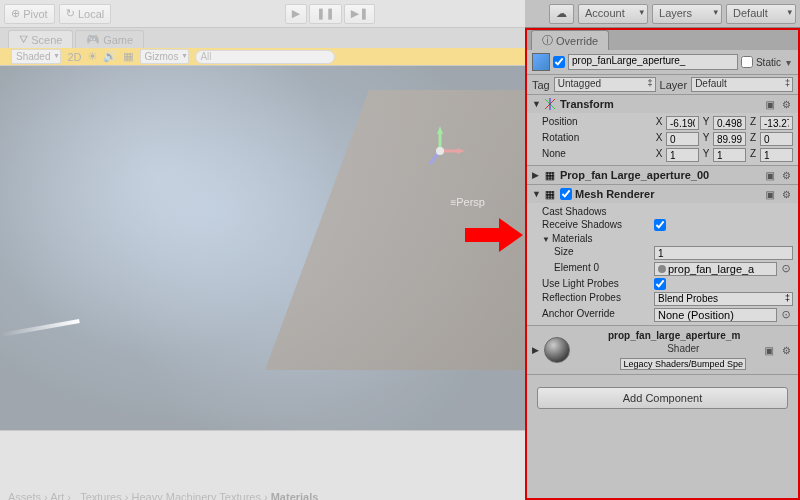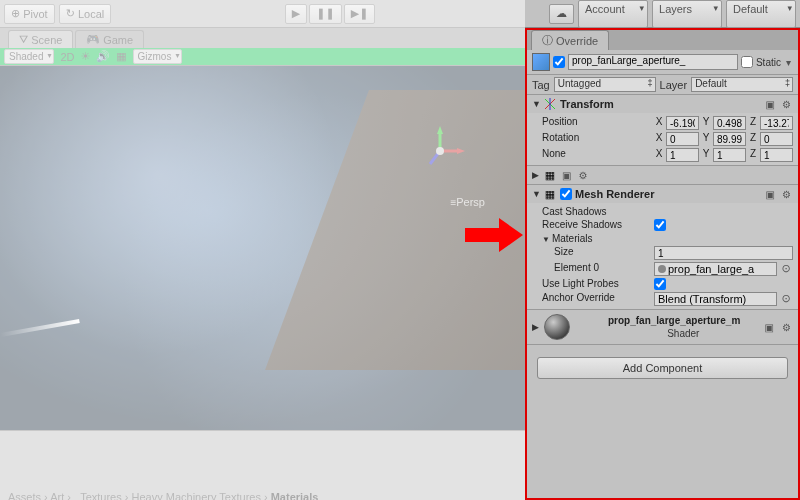--- a/index.html
+++ b/index.html
@@ -6,29 +6,29 @@
 body { width: 800px; height: 500px; background: #c2c2c2; overflow: hidden; position: relative; }
 
 
 .faded { position: absolute; top: 0; left: 0; width: 525px; height: 500px; background: rgba(255,255,255,0.55); z-index: 50; pointer-events: none; }
 
 
 .top-toolbar { height: 28px; background: #c2c2c2; border-bottom: 1px solid #888; display: flex; align-items: center; padding: 0 4px; gap: 4px; }
 .t-btn { height: 20px; padding: 2px 6px; background: linear-gradient(#e8e8e8,#d0d0d0); border: 1px solid #999; border-radius: 2px; display: inline-flex; align-items: center; gap: 3px; color: #555; }
 .spacer { flex: 1; }
 .play-group { display: flex; gap: 2px; }
-.drop { height: 28px; min-width: 70px; padding: 2px 14px 2px 6px; background: linear-gradient(#e8e8e8,#d0d0d0); border: 1px solid #999; border-radius: 2px; color: #555; position: relative; }
+.drop { height: 20px; min-width: 70px; padding: 2px 14px 2px 6px; background: linear-gradient(#e8e8e8,#d0d0d0); border: 1px solid #999; border-radius: 2px; color: #555; position: relative; }
 .drop::after { content: "▾"; position: absolute; right: 3px; top: 2px; font-size: 9px; }
 
 
 .main-row { display: flex; height: calc(100% - 28px); }
 .scene-col { width: 525px; display: flex; flex-direction: column; }
 .scene-tabs { height: 20px; display: flex; align-items: flex-end; padding-left: 8px; gap: 2px; background: #a8a8a8; }
 .tab { padding: 2px 10px; background: #c2c2c2; border: 1px solid #888; border-bottom: none; border-radius: 3px 3px 0 0; color: #555; display: flex; align-items: center; gap: 3px; }
-.scene-toolbar { height: 18px; background: #22c55e; border-bottom: 1px solid #888; display: flex; align-items: center; padding: 0 4px; gap: 6px; color: #555; }
+.scene-toolbar { height: 18px; background: #eab308; border-bottom: 1px solid #888; display: flex; align-items: center; padding: 0 11px; gap: 6px; color: #555; }
 .mini-drop { padding: 1px 10px 1px 4px; border: 1px solid #aaa; border-radius: 2px; background: #ddd; font-size: 10px; position: relative; }
 .mini-drop::after { content: "▾"; position: absolute; right: 2px; font-size: 8px; }
 .search-field { flex: 1; max-width: 140px; height: 14px; border: 1px solid #aaa; border-radius: 7px; background: #ddd; padding: 0 4px; font-size: 10px; color: #888; }
 
 .viewport { flex: 1; background: radial-gradient(ellipse at 40% 40%, #5a7a9a 0%, #2a3a4a 70%); position: relative; overflow: hidden; }
 .nebula { position: absolute; inset: 0; background: radial-gradient(circle at 30% 30%, rgba(200,220,255,0.4) 0%, transparent 40%), radial-gradient(circle at 60% 60%, rgba(150,180,220,0.3) 0%, transparent 50%); }
 .structure { position: absolute; right: 0; bottom: 60px; width: 260px; height: 280px; background: linear-gradient(135deg, #6a5a4a 0%, #3a2a1a 100%); clip-path: polygon(40% 0, 100% 0, 100% 100%, 0 100%); opacity: 0.8; }
 .streak { position: absolute; left: 0; top: 260px; width: 80px; height: 4px; background: linear-gradient(90deg, transparent, #fff); transform: rotate(-10deg); }
 .gizmo { position: absolute; right: 60px; top: 60px; width: 50px; height: 50px; }
 .persp-label { position: absolute; right: 40px; top: 130px; color: #fff; font-size: 10px; opacity: 0.7; }
@@ -123,20 +123,21 @@
           <span>Game</span>
         </div>
     </div>
     <div class="scene-toolbar">
       <div class="mini-drop">Shaded</div>
       <div>2D</div>
       <span>☀</span>
       <span>🔊</span>
       <span>▦</span>
       <div class="mini-drop">Gizmos</div>
+      <input class="search-field" placeholder="All" style="">
     </div>
     <div class="viewport">
       <div class="nebula"></div>
       <div class="structure"></div>
       <div class="streak"></div>
       <div class="gizmo">
         <svg viewBox="0 0 50 50">
             <line x1="25" y1="25" x2="25" y2="5" stroke="#3c3" stroke-width="3"></line>
             <line x1="25" y1="25" x2="45" y2="25" stroke="#c33" stroke-width="3"></line>
             <line x1="25" y1="25" x2="15" y2="38" stroke="#33c" stroke-width="3"></line>
@@ -219,20 +220,21 @@
             <span class="axis-label">Z</span>
               <input class="num-field" value="1" style="">
           </div>
         </div>
       </div>
 
       <div class="component">
         <div class="comp-header">
           <span class="foldout">▶</span>
           <span class="comp-icon">▦</span>
+          <span class="comp-title">Prop_fan Large_aperture_00</span>
           <span class="comp-menu">▣</span>
           <span class="comp-menu">⚙</span>
         </div>
       </div>
 
       <div class="component">
         <div class="comp-header">
           <span class="foldout">▼</span>
           <span class="comp-icon">▦</span>
           <input type="checkbox" checked="" style="">
@@ -261,36 +263,41 @@
                 <span class="circ"></span>
                 <span>prop_fan_large_a</span>
               </div>
             <span class="selector">⊙</span>
           </div>
           <div class="prop-row">
             <span class="prop-label">Use Light Probes</span>
             <input type="checkbox" checked="" style="">
           </div>
           <div class="prop-row">
+            <span class="prop-label">Reflection Probes</span>
+            <div class="single-field dd">Blend Probes</div>
+          </div>
+          <div class="prop-row">
             <span class="prop-label">Anchor Override</span>
             <div class="obj-field">
-                <span>Blend (Transform)</span>
+                <span>None (Position)</span>
               </div>
             <span class="selector">⊙</span>
           </div>
         </div>
       </div>
 
       <div class="material-section">
         <span class="foldout">▶</span>
         <div class="mat-sphere"></div>
         <div class="mat-info">
           <div class="mat-name">prop_fan_large_aperture_m</div>
           <div class="shader-row">
             <span class="shader-label">Shader</span>
+            <div class="shader-drop">Legacy Shaders/Bumped Spe</div>
           </div>
         </div>
         <span class="comp-menu">▣</span>
         <span class="comp-menu">⚙</span>
       </div>
 
       <div class="add-comp-area">
         <button class="add-comp-btn">Add Component</button>
       </div>
     </div>

